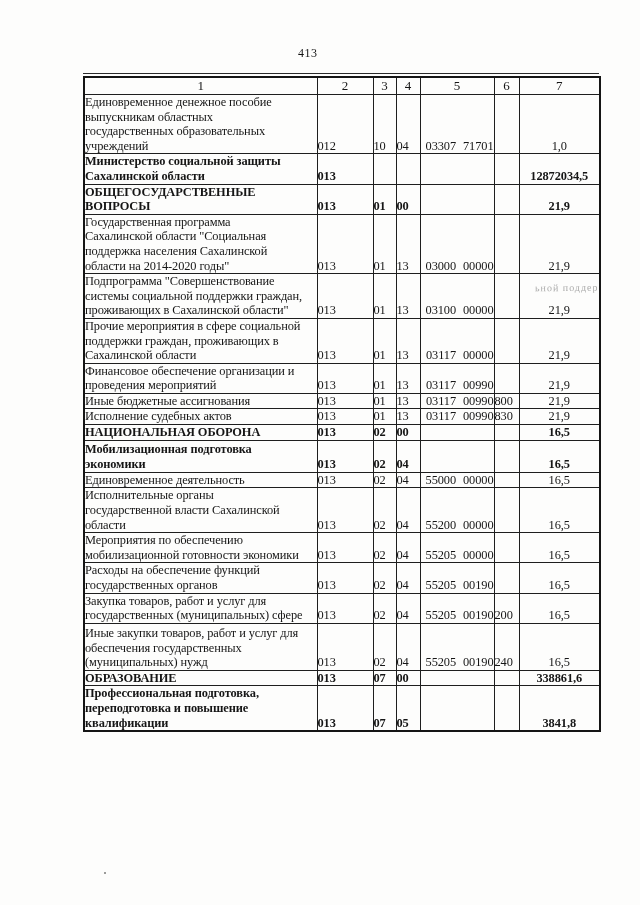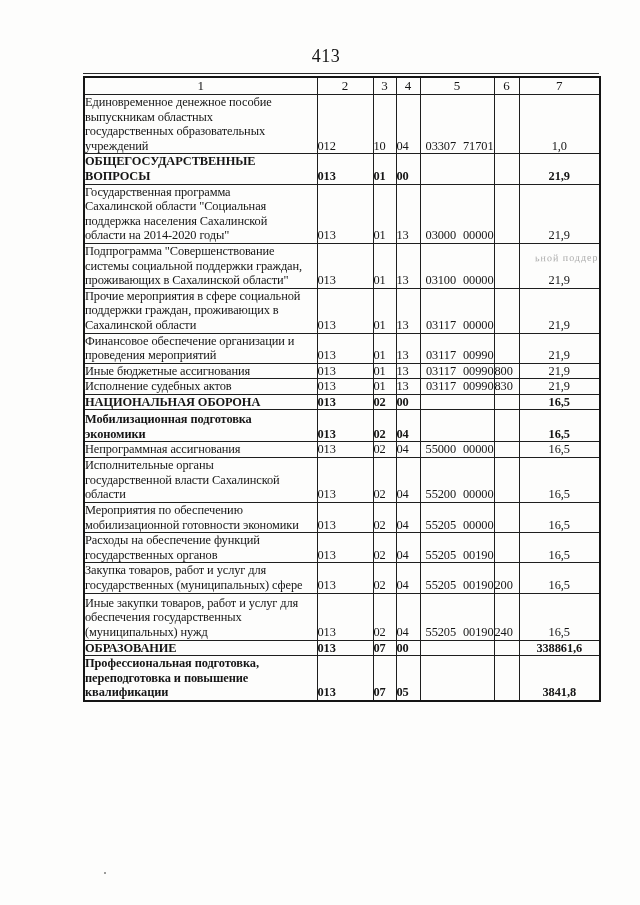--- a/index.html
+++ b/index.html
@@ -14,24 +14,23 @@
   }
   .page {
     position: relative;
     width: 640px;
     height: 905px;
     background: #fdfdfc;
   }
   .page-number {
     position: absolute;
     top: 46px;
-    left: 306px;
+    left: 298px;
     width: 40px;
-    text-align: center;
-    font-size: 18px;
+    font-size: 12px;
     letter-spacing: 0.5px;
     color: #131313;
   }
   .table-wrap {
     position: absolute;
     left: 83px;
     top: 73px;
     width: 516px;
     border-top: 1.5px solid #2a2a2a; 
     padding-top: 2px;
@@ -144,20 +143,30 @@
 государственных образовательных
 учреждений</td>
           <td class="c2">012</td>
           <td class="c3">10</td>
           <td class="c4">04</td>
           <td class="c5">03307 71701</td>
           <td class="c6"></td>
           <td class="c7">1,0</td>
         </tr>
         <tr class="bold" style="height:30px">
+          <td class="c1">Министерство социальной защиты
+Сахалинской области</td>
+          <td class="c2">013</td>
+          <td class="c3"></td>
+          <td class="c4"></td>
+          <td class="c5"></td>
+          <td class="c6"></td>
+          <td class="c7">12872034,5</td>
+        </tr>
+        <tr class="bold" style="height:30px">
           <td class="c1">ОБЩЕГОСУДАРСТВЕННЫЕ
 ВОПРОСЫ</td>
           <td class="c2">013</td>
           <td class="c3">01</td>
           <td class="c4">00</td>
           <td class="c5"></td>
           <td class="c6"></td>
           <td class="c7">21,9</td>
         </tr>
         <tr style="height:58px">
@@ -235,21 +244,21 @@
           <td class="c1">Мобилизационная подготовка
 экономики</td>
           <td class="c2">013</td>
           <td class="c3">02</td>
           <td class="c4">04</td>
           <td class="c5"></td>
           <td class="c6"></td>
           <td class="c7">16,5</td>
         </tr>
         <tr style="height:14px">
-          <td class="c1">Непрограммная ассигнования</td>
+          <td class="c1">Единовременное деятельность</td>
           <td class="c2">013</td>
           <td class="c3">02</td>
           <td class="c4">04</td>
           <td class="c5">55000 00000</td>
           <td class="c6"></td>
           <td class="c7">16,5</td>
         </tr>
         <tr style="height:45px">
           <td class="c1">Исполнительные органы
 государственной власти Сахалинской

